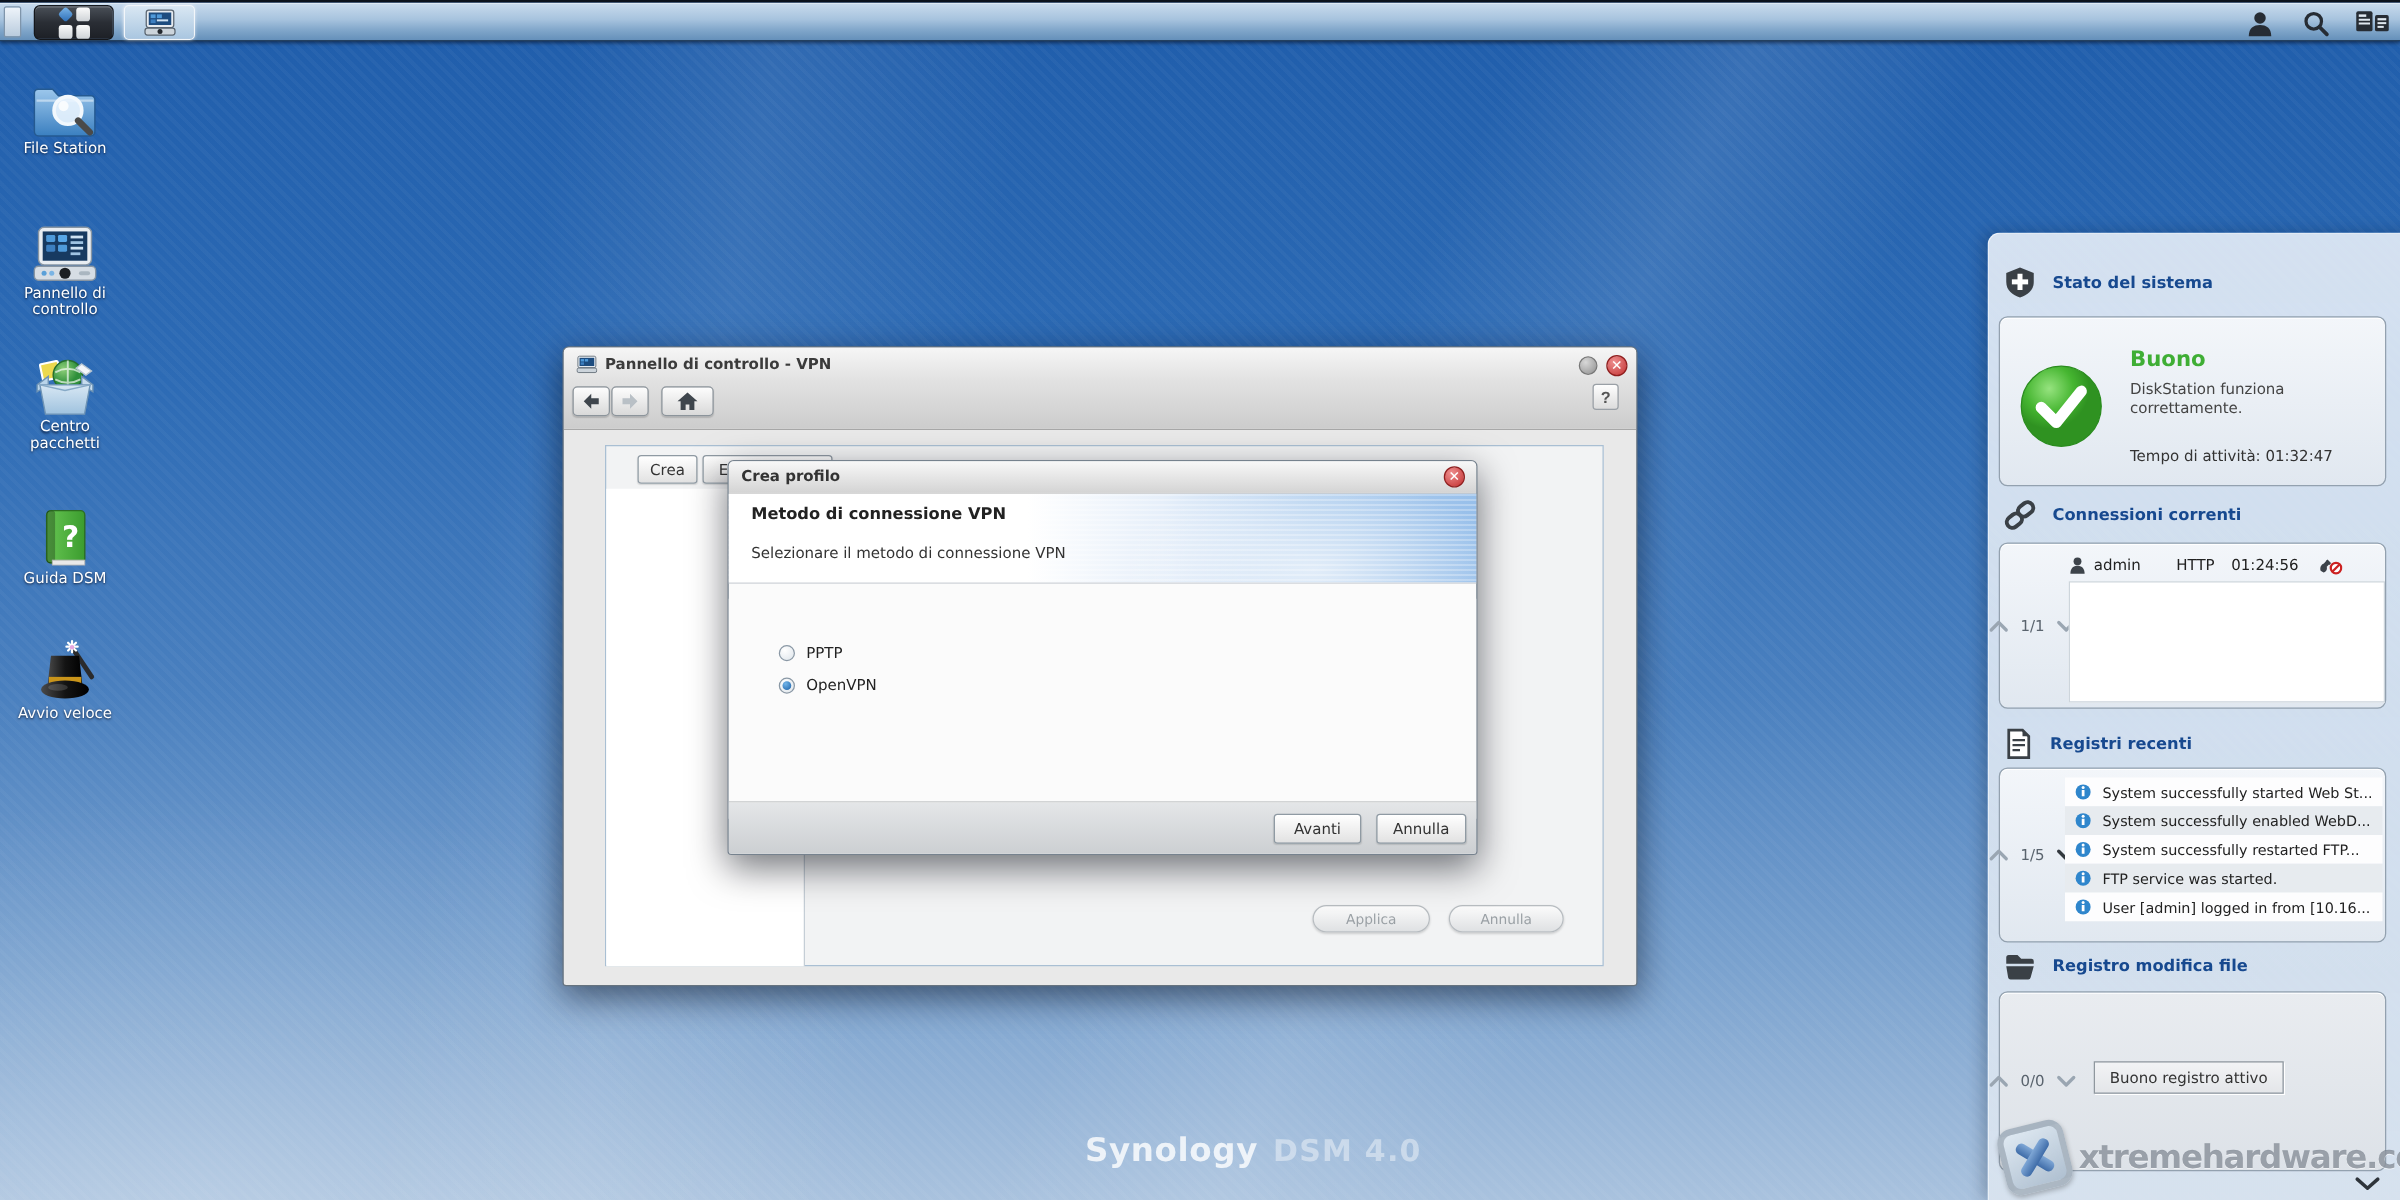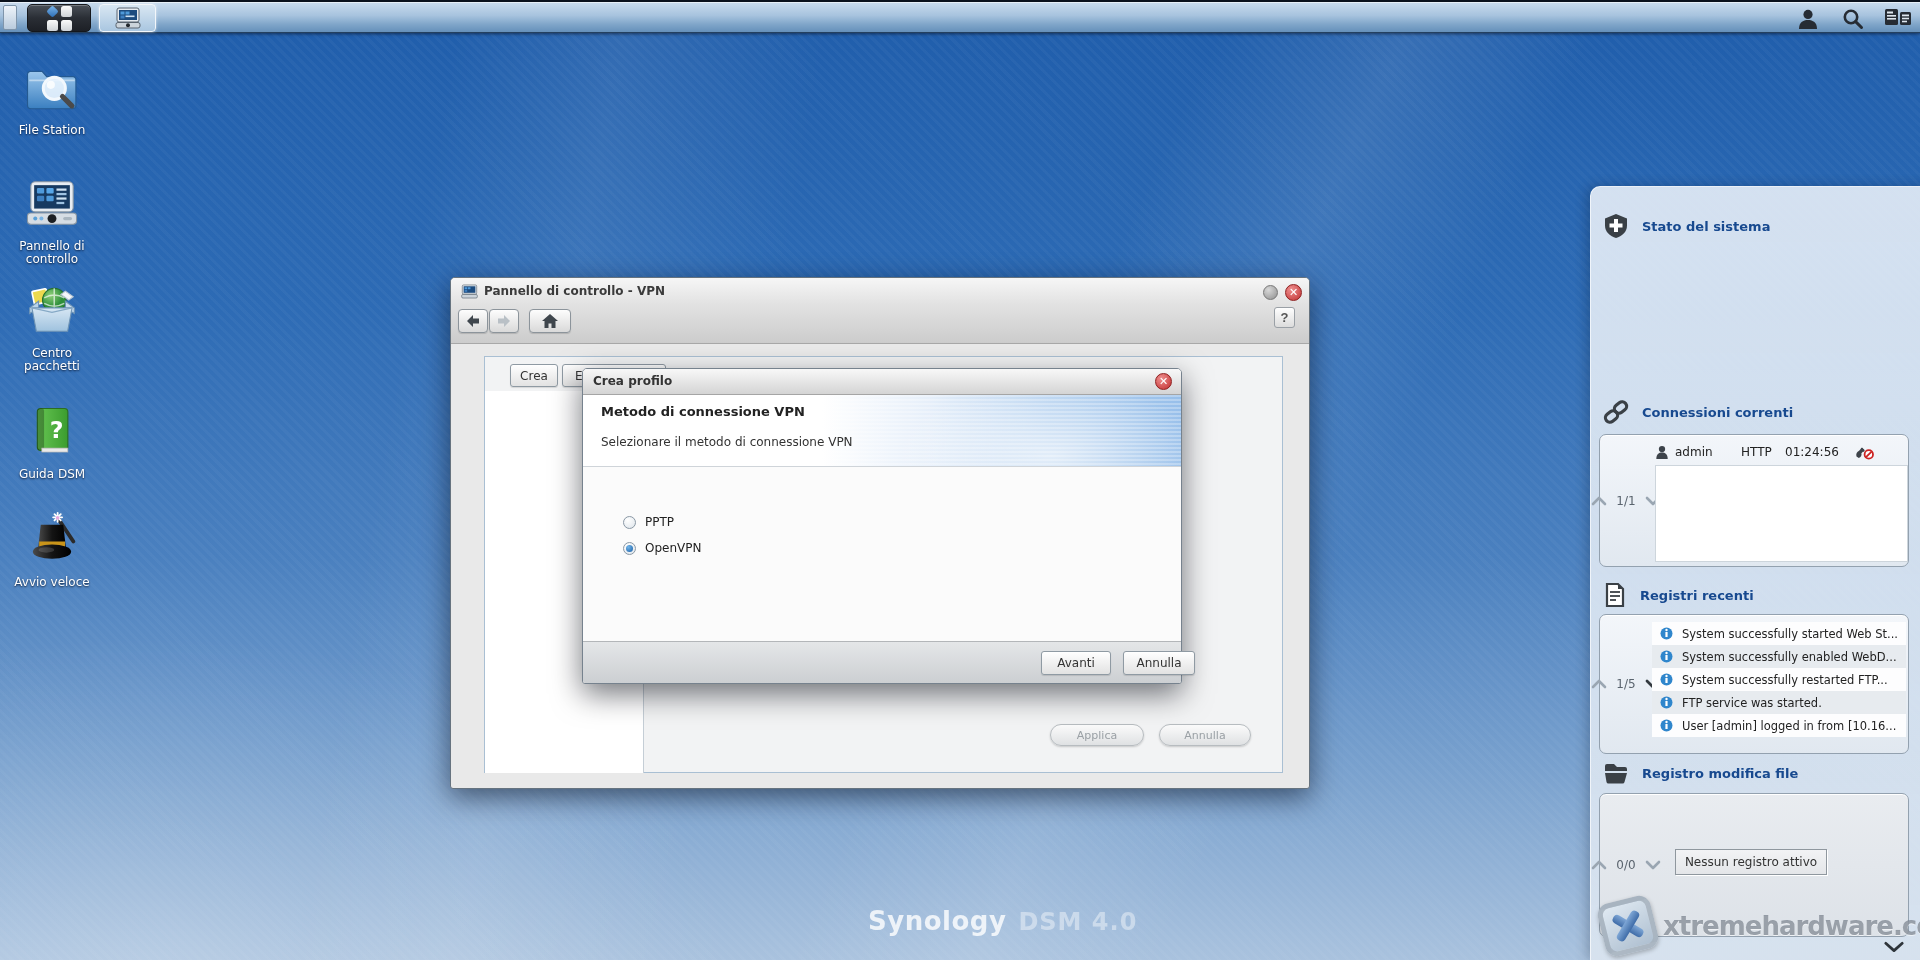--- a/index.html
+++ b/index.html
@@ -33,21 +33,21 @@
   .tb-app { position:absolute; left:99px; top:2px; width:57px; height:28px; border:1px solid #f2f6fa;
     border-radius:4px; background:linear-gradient(180deg,#d9e7f3,#a9c6e0); display:flex; align-items:center;
     justify-content:center; cursor:pointer; box-shadow:0 0 3px rgba(255,255,255,.6); }
   .tb-right { position:absolute; right:8px; top:0; height:33px; display:flex; align-items:center; gap:17px; }
   .tb-icon-btn { background:none; border:none; cursor:pointer; width:28px; height:26px; display:flex;
     align-items:center; justify-content:center; }
 
   
   .dicon { position:absolute; width:96px; text-align:center; cursor:pointer; z-index:5; }
   .dicon .glyph { display:block; margin:0 auto; }
-  .dicon .lbl { margin-top:12px; color:#fff; font-size:12px; line-height:13px;
+  .dicon .lbl { margin-top:0; color:#fff; font-size:12px; line-height:13px;
     text-shadow:0 1px 2px rgba(0,10,30,.85); }
 
   
   .win { position:absolute; left:450px; top:277px; width:860px; height:512px; z-index:10;
     border:1px solid #66737f; border-radius:5px 5px 3px 3px; background:#e9e9e9;
     box-shadow:0 8px 28px rgba(0,10,25,.55); }
   .win-top { position:absolute; left:0; top:0; right:0; height:66px;
     background:linear-gradient(180deg,#f6f6f6 0%,#e2e2e2 40%,#cccccc 100%);
     border-bottom:1px solid #a8a8a8; border-radius:4px 4px 0 0; }
   .win-title { position:absolute; left:10px; top:0; height:26px; display:flex; align-items:center; gap:6px;
@@ -106,21 +106,21 @@
   .dlg-body { position:absolute; left:0; top:110px; right:0; height:176px; background:#fbfbfb; }
   .radio-row { position:absolute; left:40px; display:flex; align-items:center; gap:9px; cursor:pointer; }
   .radio { width:13px; height:13px; border-radius:50%; border:1px solid #8a98a5;
     background:radial-gradient(circle at 35% 30%, #fff,#dde4ea); }
   .radio.on::after { content:''; display:block; width:7px; height:7px; border-radius:50%; margin:2px;
     background:radial-gradient(circle at 35% 30%, #72b5e9,#1a5fa6); }
   .radio-lbl { color:#222; font-size:12px; }
   .dlg-footer { position:absolute; left:0; right:0; bottom:0; height:42px;
     background:linear-gradient(180deg,#e4e6e8,#cccfd2); border-top:1px solid #b3b6b9;
     border-radius:0 0 2px 2px; }
-  .dlg-btn { position:absolute; top:9px; height:24px;margin-left:22px; }
+  .dlg-btn { position:absolute; top:9px; height:24px; }
   .dlg-avanti { left:436px; width:70px; }
   .dlg-annulla { left:518px; width:72px; }
 
   
   .sidebar { position:absolute; left:1590px; top:186px; width:376px; height:774px; z-index:20;
     background:linear-gradient(180deg, rgba(236,242,249,.88), rgba(222,231,241,.85));
     border-left:1px solid rgba(255,255,255,.65); border-top:1px solid rgba(255,255,255,.65);
     border-radius:10px 0 0 0; box-shadow:-3px 0 12px rgba(0,15,35,.25); }
   .sec-head { position:absolute; left:12px; display:flex; align-items:center; gap:13px; }
   .sec-title { color:#17498f; font-weight:bold; font-size:13px; }
@@ -405,20 +405,36 @@
   <aside class="sidebar">
 
     <div class="sec-head" style="top:26px;">
       <svg width="26" height="26" viewBox="0 0 26 26">
         <path d="M13 1 L24 5.4 v7.2 c0 6.8 -5.2 10.6 -11 12.4 C7.2 23.2 2 19.4 2 12.6 V5.4 Z" fill="#3a4046"></path>
         <rect x="11" y="6" width="4" height="13" fill="#fff"></rect>
           <rect x="6.5" y="10.5" width="13" height="4" fill="#fff"></rect>
       </svg>
       <span class="sec-title">Stato del sistema</span>
     </div>
+    <div class="sbox" style="top:66px;height:136px;">
+      <svg class="status-circle" width="70" height="70" viewBox="0 0 70 70">
+        <defs>
+            <radialGradient id="gok" cx="35%" cy="28%">
+          <stop offset="0" stop-color="#96e37f"></stop>
+              <stop offset=".6" stop-color="#46b631"></stop>
+              <stop offset="1" stop-color="#2f9221"></stop>
+        </radialGradient>
+          </defs>
+        <circle cx="35" cy="35" r="32" fill="url(#gok)" stroke="#2a8c1e"></circle>
+        <polyline points="19,36 31,48 51,23" fill="none" stroke="#fff" stroke-width="9" stroke-linecap="round" stroke-linejoin="round"></polyline>
+      </svg>
+      <div class="status-word">Buono</div>
+      <div class="status-desc">DiskStation funziona correttamente.</div>
+      <div class="status-uptime">Tempo di attività: 01:32:47</div>
+    </div>
 
     <div class="sec-head" style="top:212px;">
       <svg width="26" height="26" viewBox="0 0 26 26">
         <g fill="none" stroke="#3a4046" stroke-width="3.2">
           <rect x="2" y="13" width="13" height="9" rx="4.5" transform="rotate(-38 8.5 17.5)"></rect>
           <rect x="11" y="4" width="13" height="9" rx="4.5" transform="rotate(-38 17.5 8.5)"></rect>
         </g>
       </svg>
       <span class="sec-title">Connessioni correnti</span>
     </div>
@@ -536,21 +552,21 @@
               <polyline points="2,8 8,2 14,8" fill="none" stroke="#9aa6b2" stroke-width="2.6" stroke-linecap="round" stroke-linejoin="round"></polyline>
             </svg>
         </button>
         <span class="pg-lbl">0/0</span>
         <button class="chev">
           <svg width="16" height="10" viewBox="0 0 16 10">
               <polyline points="2,2 8,8 14,2" fill="none" stroke="#9aa6b2" stroke-width="2.6" stroke-linecap="round" stroke-linejoin="round"></polyline>
             </svg>
         </button>
       </div>
-      <div class="empty-btn">Nessun registro attivo</div>
+      <div class="empty-btn">Buono registro attivo</div>
     </div>
 
     <div class="xtreme">
       <span class="x-badge"></span>
       <span class="x-text">xtremehardware.com</span>
     </div>
     <button class="chev panel-chev">
       <svg width="24" height="13" viewBox="0 0 24 13">
           <polyline points="3,3 12,11 21,3" fill="none" stroke="#2e343a" stroke-width="3" stroke-linecap="round" stroke-linejoin="round"></polyline>
         </svg>

